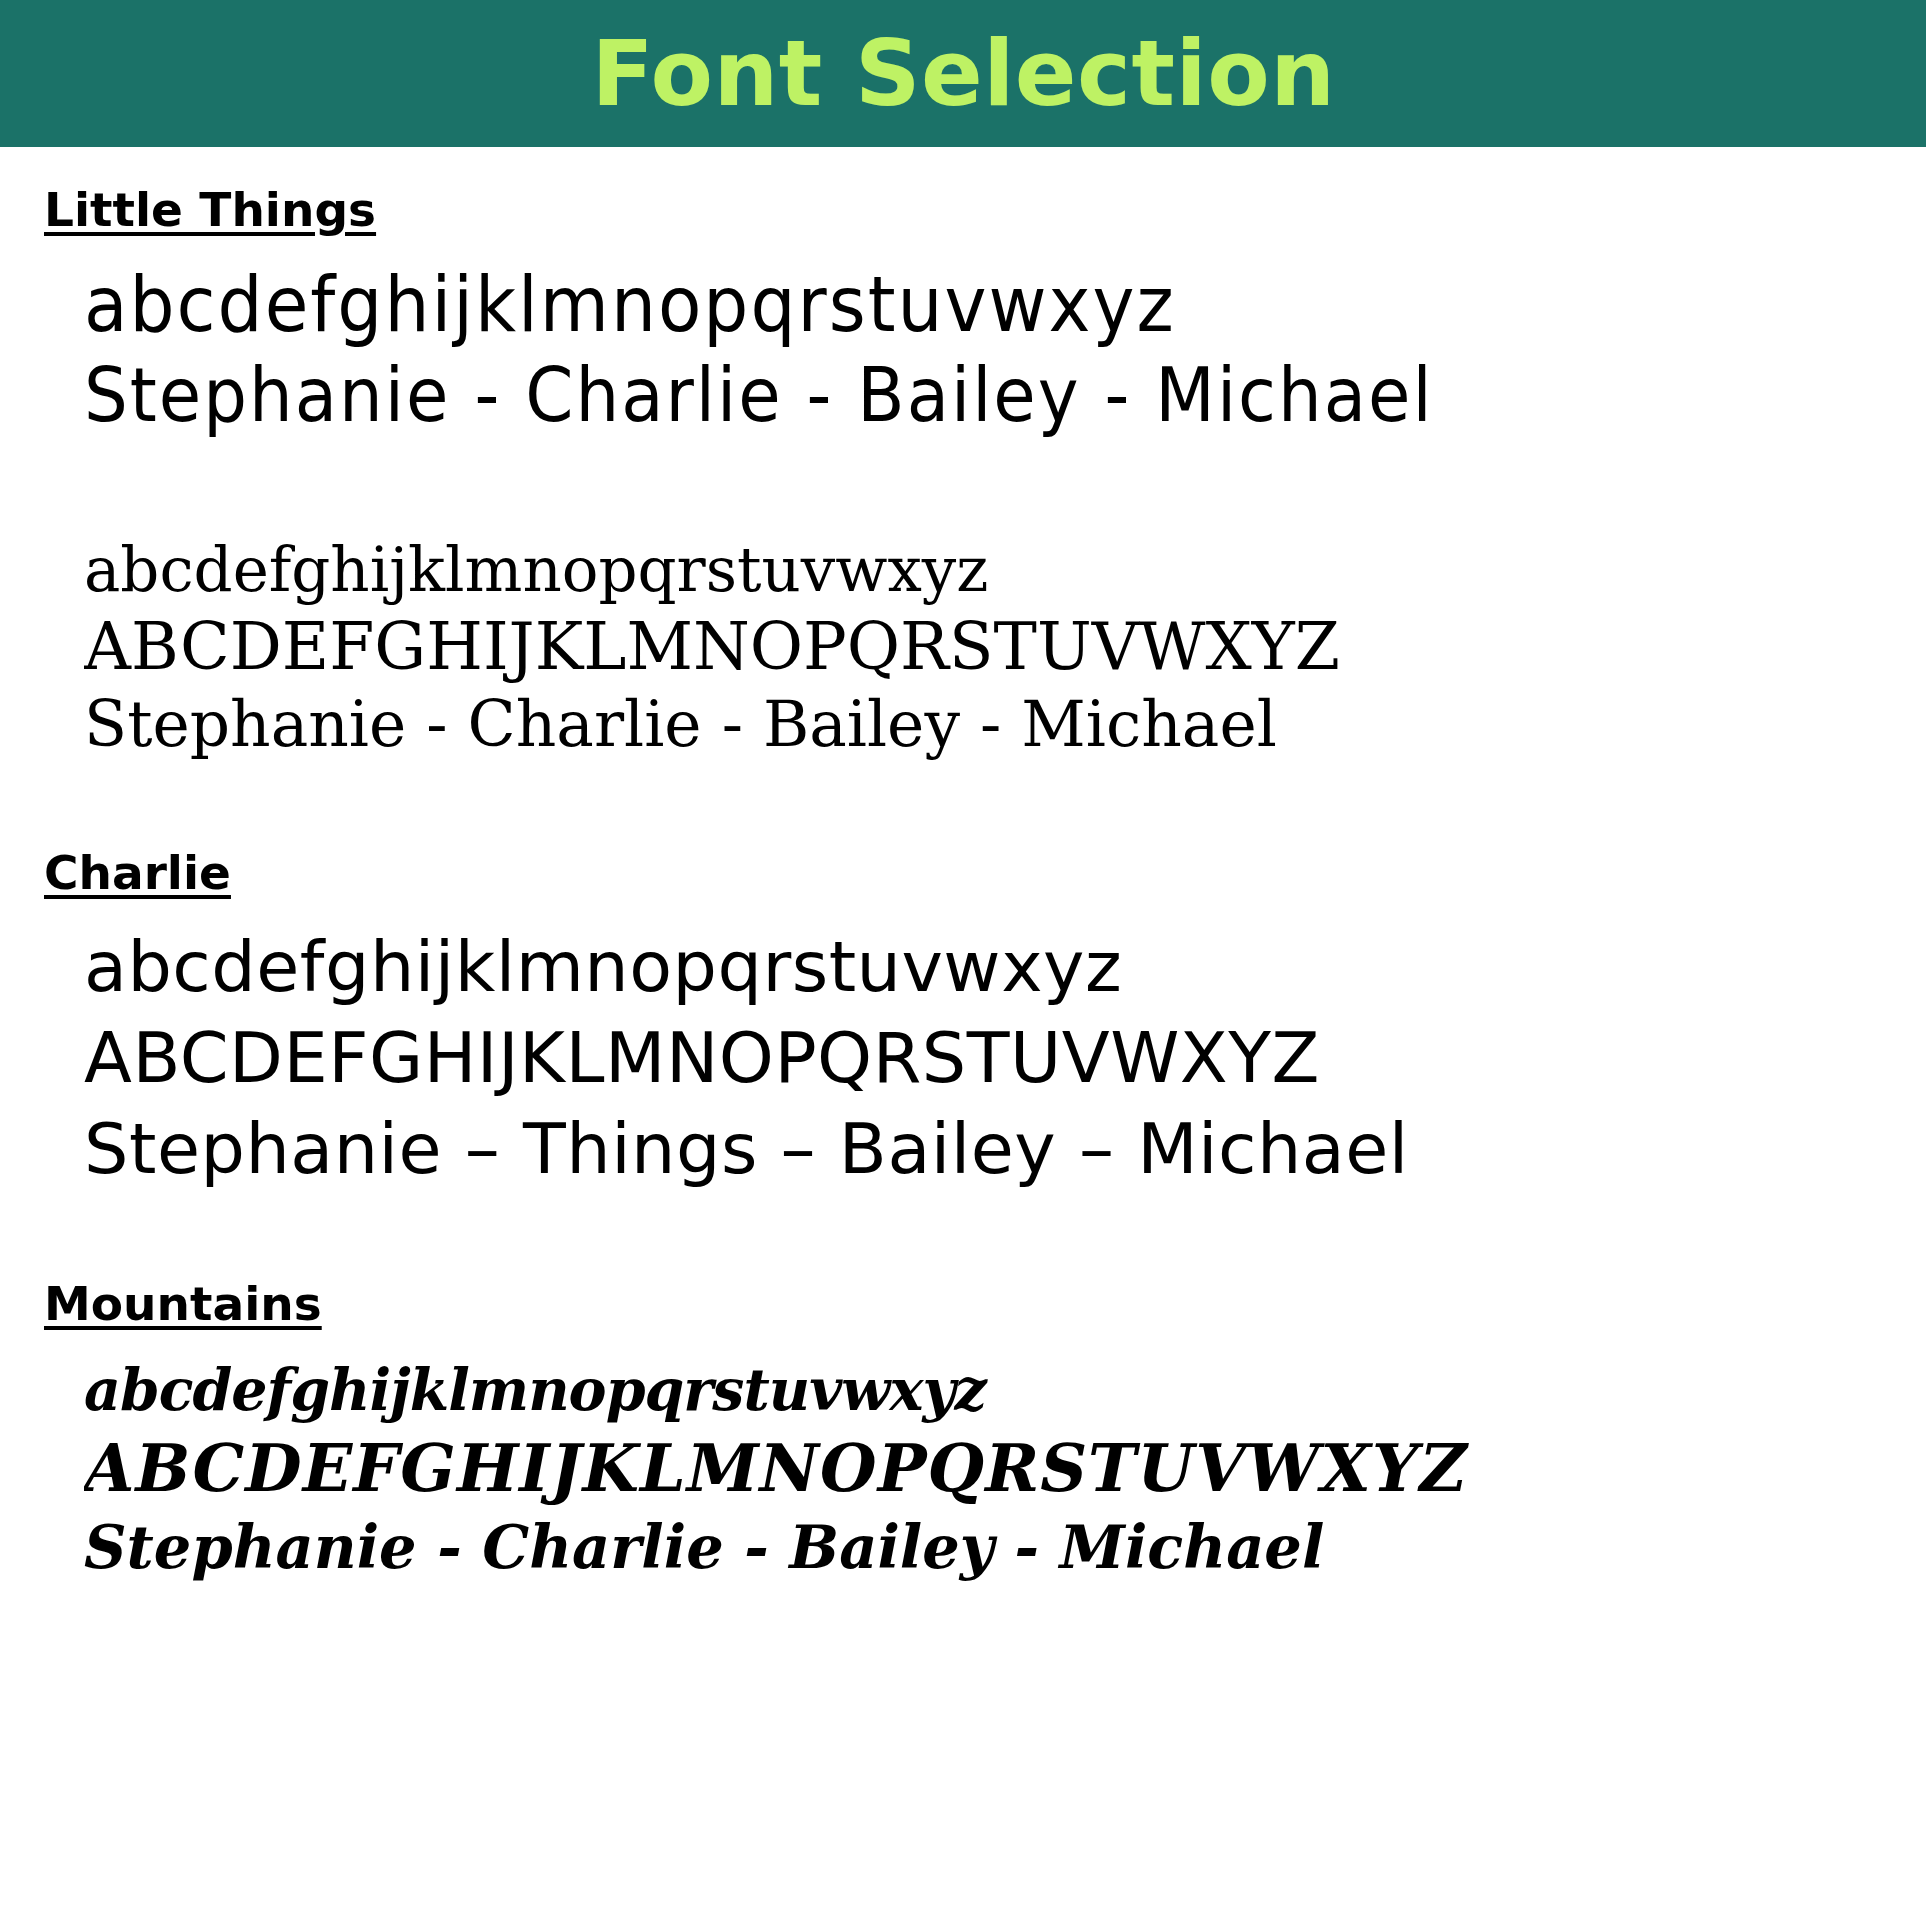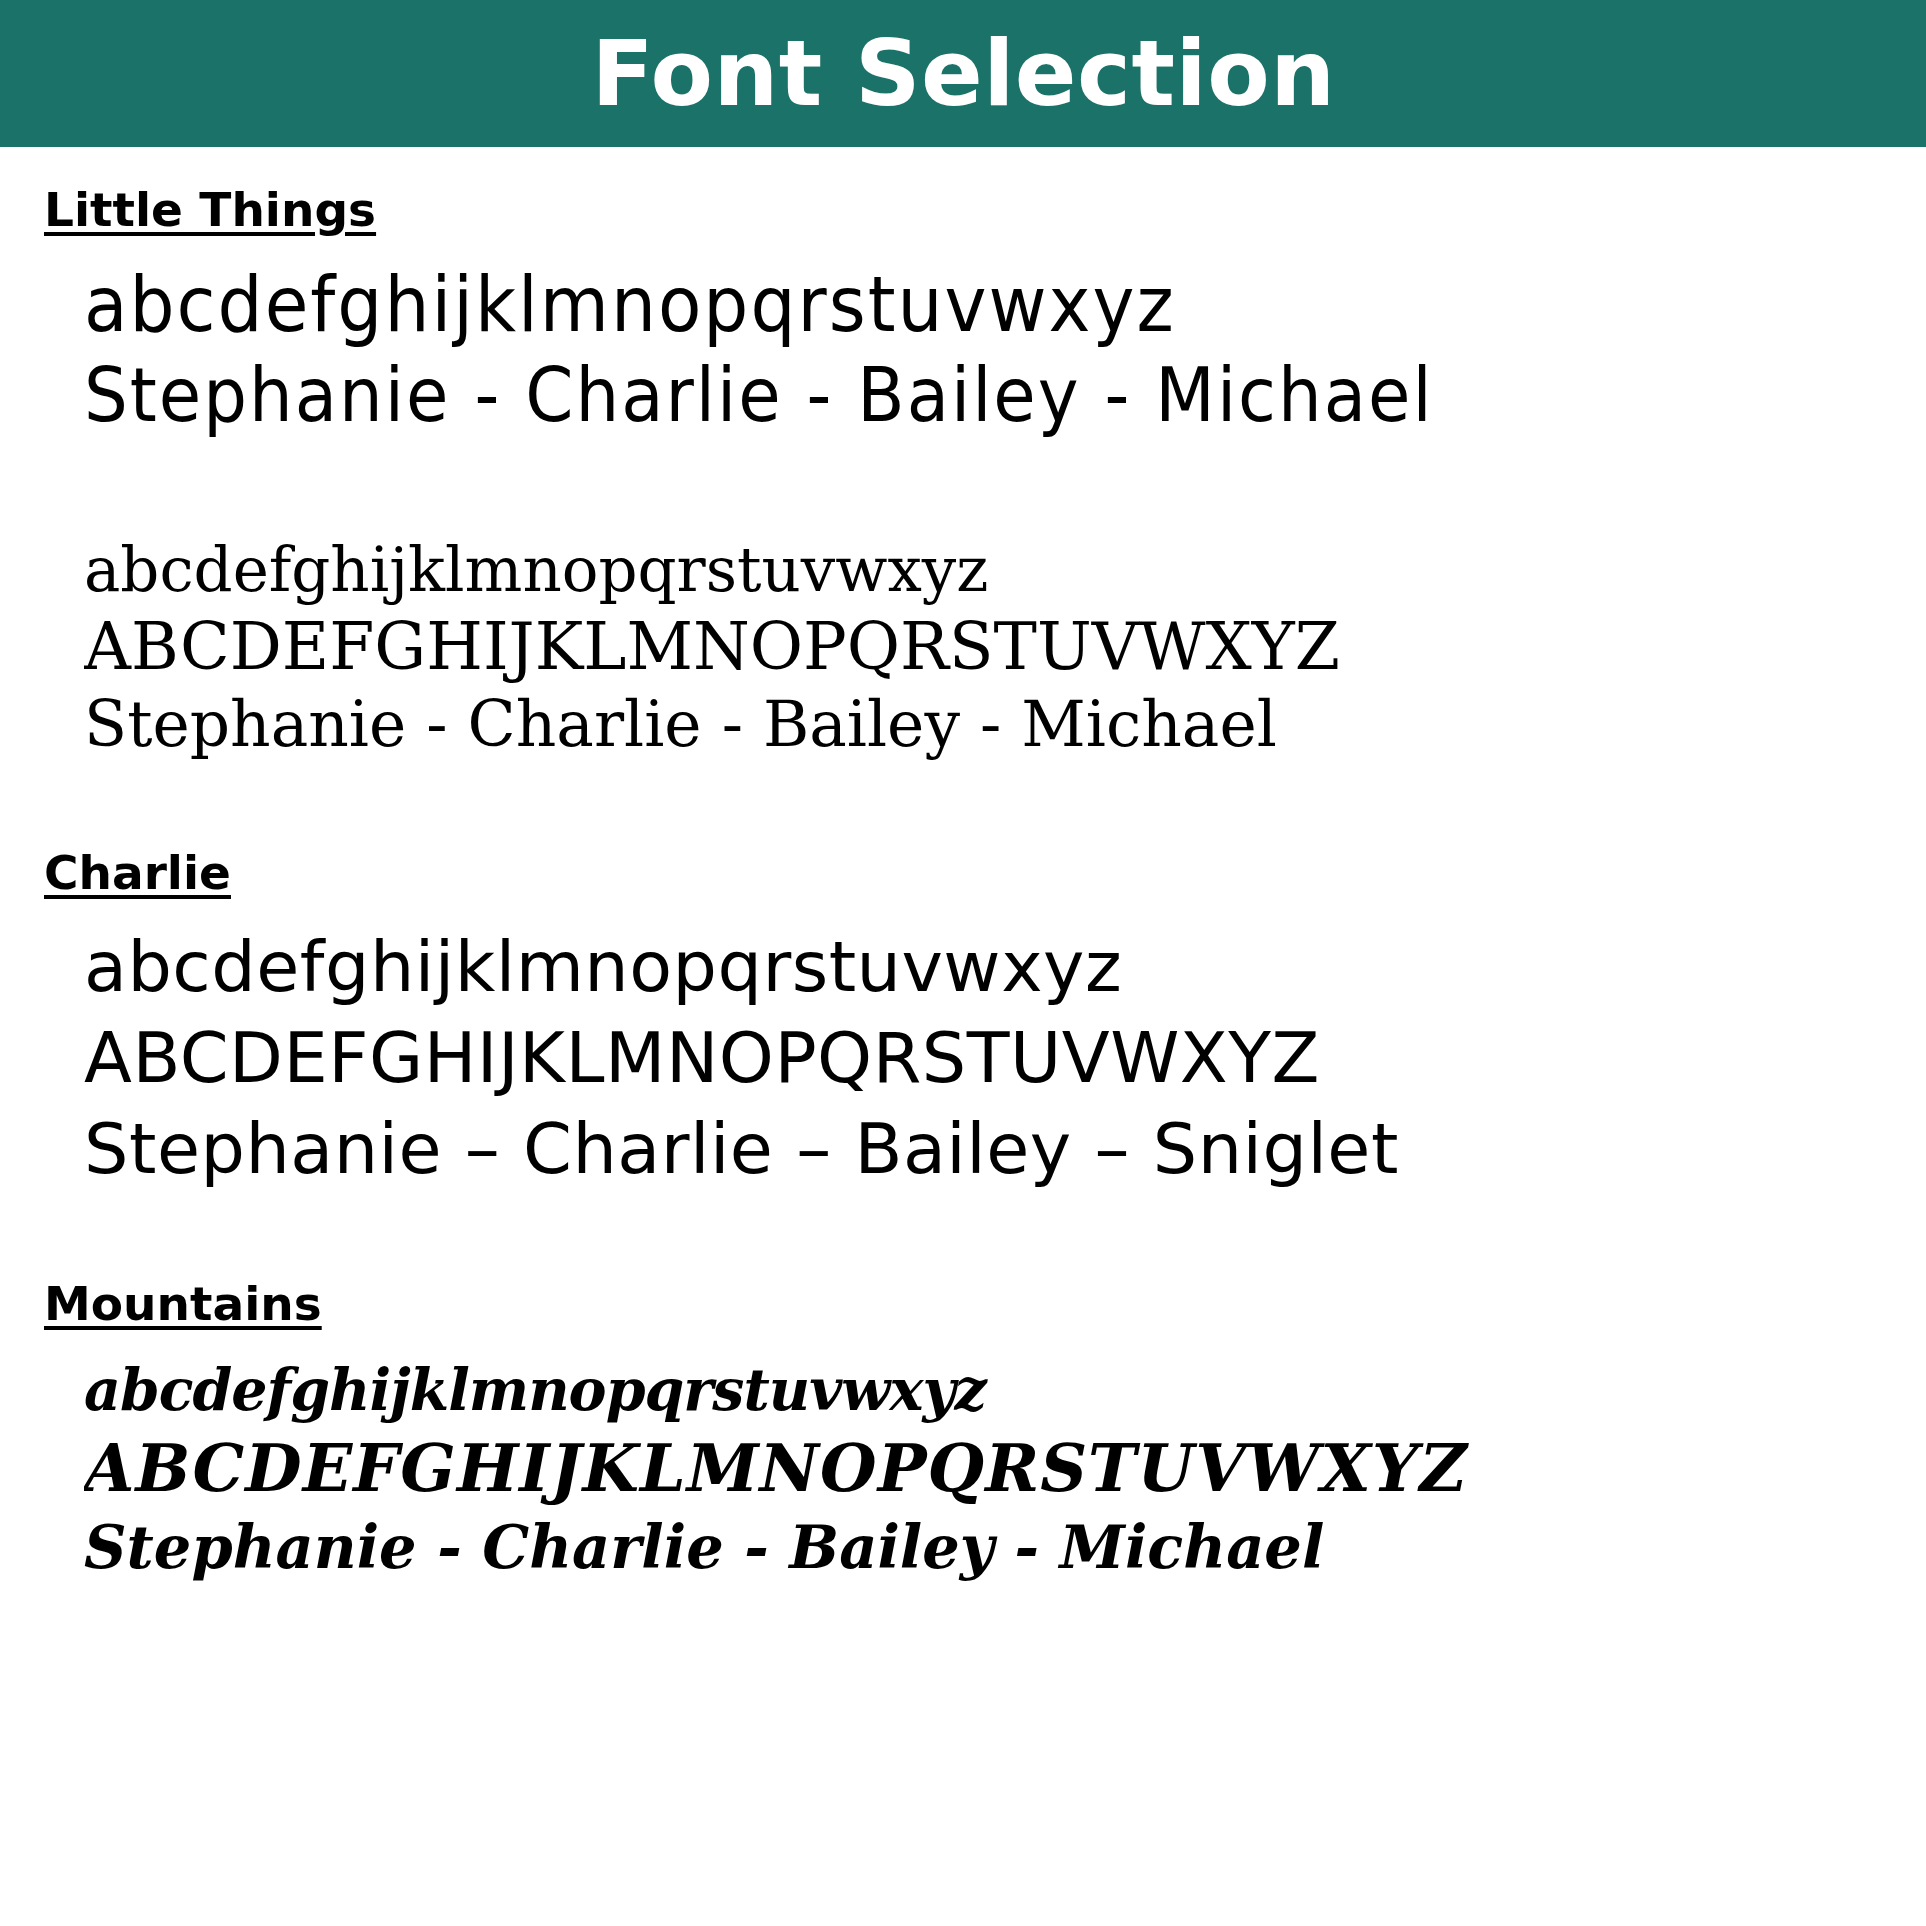--- a/index.html
+++ b/index.html
@@ -21,21 +21,21 @@
   }
   .header-bar {
     width: 100%;
     height: 147px;
     background: #1b7268;
     display: flex;
     align-items: center;
     justify-content: center;
   }
   .header-title {
-    color: #ffffff;
+    color: #bef264;
     font-family: "DejaVu Sans", sans-serif;
     font-weight: bold;
     font-size: 91px;
     letter-spacing: 0.5px;
     line-height: 1;
   }
   .content {
     padding: 34px 44px 0 44px;
     box-sizing: border-box;
   }
@@ -140,21 +140,21 @@
       </ul>
     </div>
 
     <div class="block-gap-lg"></div>
 
     <div class="font-block f-sniglet">
       <div class="font-name">Charlie</div>
       <ul class="sample-list">
         <li class="sample-line line-1">abcdefghijklmnopqrstuvwxyz</li>
         <li class="sample-line line-2">ABCDEFGHIJKLMNOPQRSTUVWXYZ</li>
-        <li class="sample-line line-3">Stephanie – Charlie – Bailey – Sniglet</li>
+        <li class="sample-line line-3">Stephanie – Things – Bailey – Michael</li>
       </ul>
     </div>
 
     <div class="block-gap-lg"></div>
 
     <div class="font-block f-yellow">
       <div class="font-name">Mountains</div>
       <ul class="sample-list">
         <li class="sample-line line-1">abcdefghijklmnopqrstuvwxyz</li>
         <li class="sample-line line-2">ABCDEFGHIJKLMNOPQRSTUVWXYZ</li>

